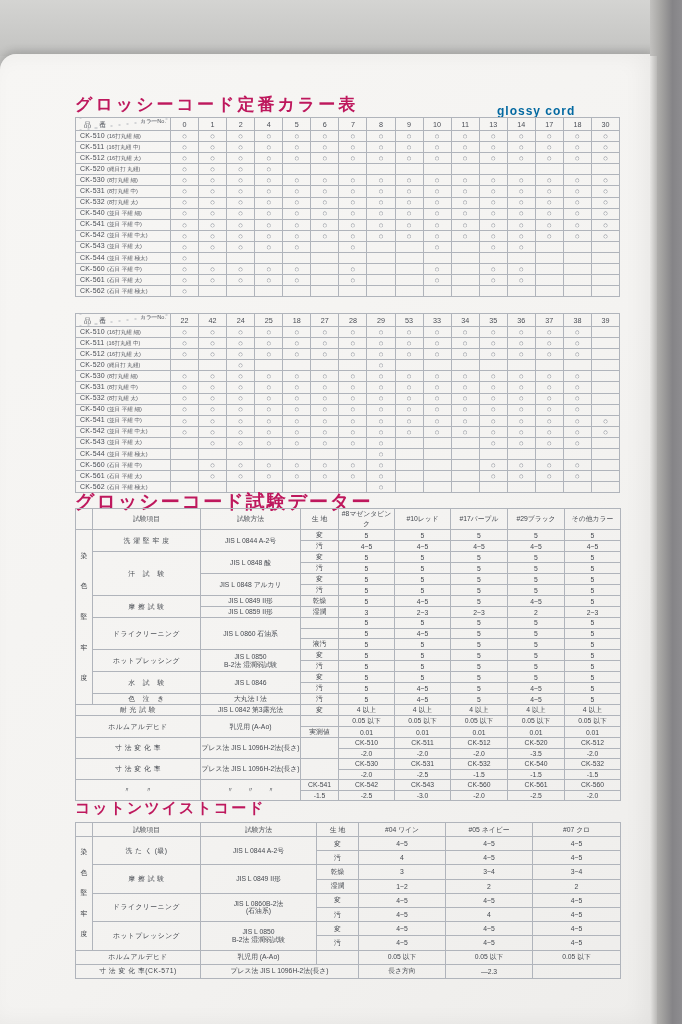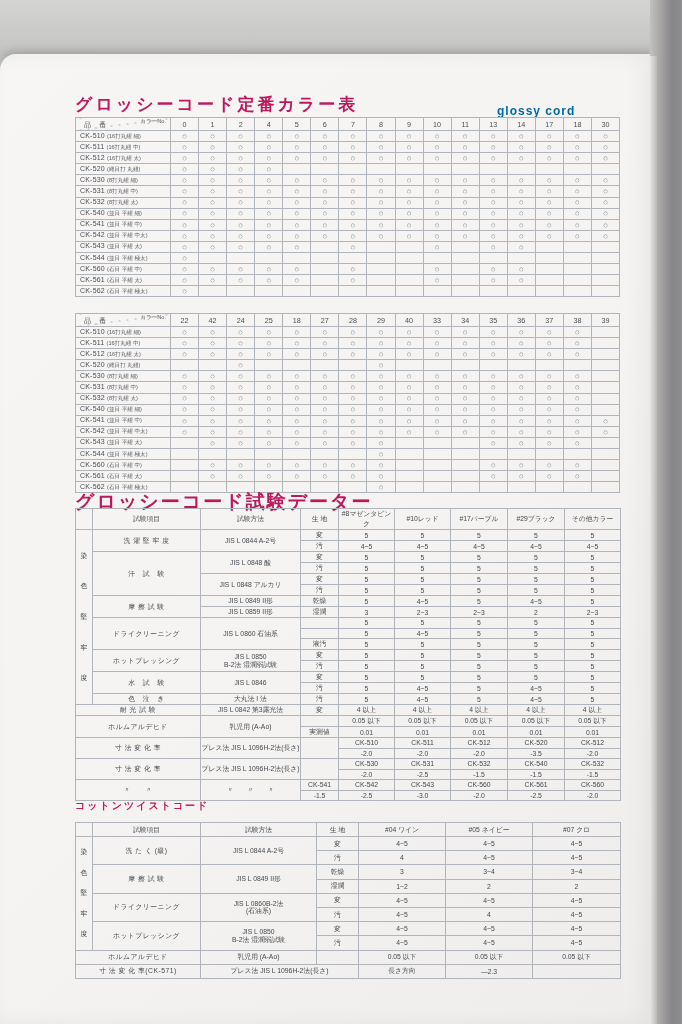--- a/index.html
+++ b/index.html
@@ -5,21 +5,21 @@
   *{margin:0;padding:0;box-sizing:border-box}
   html,body{width:682px;height:1024px;overflow:hidden}
   body{position:relative;background:#c7c7c5;font-family:"Liberation Sans","DejaVu Sans",sans-serif;color:#43474f}
   .top-band{position:absolute;left:0;top:0;width:682px;height:56px;background:linear-gradient(#d4d4d2,#c3c3c1)}
   .paper{position:absolute;left:0;top:54px;width:654px;height:970px;background:linear-gradient(135deg,#f7f6f4 0%,#f4f3f1 55%,#eeedeb 100%);border-top-left-radius:16px;box-shadow:0 -3px 8px rgba(0,0,0,.18),inset -10px 0 22px rgba(0,0,0,.05)}
   .edge{position:absolute;right:0;top:0;width:32px;height:1024px;background:linear-gradient(to right,#c2c1bf 0%,#a5a4a2 35%,#858487 70%,#8e8d90 100%)}
   .edge::before{content:"";position:absolute;left:0;top:56px;bottom:0;width:7px;background:linear-gradient(to right,#e6e5e3,#bab9b7)}
   .title{position:absolute;left:75px;width:545px;text-align:left;color:#be185d;font-weight:bold}
   #title1{top:93px;font-size:17px;letter-spacing:3px}
   #title2{top:489px;font-size:19px;letter-spacing:2px}
-  #title3{top:799px;font-size:10px;letter-spacing:2px}
+  #title3{top:799px;font-size:15px;letter-spacing:2px}
   #glossy-en{position:absolute;left:497px;top:104px;font-size:12px;letter-spacing:1px;color:#0369a1;font-weight:600}
   table{border-collapse:collapse;table-layout:fixed;position:absolute;left:75px;width:545px;border:1px solid #8d929a}
   td{border:1px solid #b0b4bb;text-align:center;vertical-align:middle;padding:0;overflow:hidden}
   
   #ct1{top:117px}#ct2{top:313px}
   .ct tr{height:11.1px}
   .ct tr.hd{height:13px}
   .ct td{font-size:7px;color:#4a4e56}
   .ct td.chead{font-size:7.2px}
   .ct td.label{text-align:left;padding-left:4px;white-space:nowrap}
@@ -379,21 +379,21 @@
           <span class="c-bot">品 番</span>
         </td>
         <td class="chead">22</td>
         <td class="chead">42</td>
         <td class="chead">24</td>
         <td class="chead">25</td>
         <td class="chead">18</td>
         <td class="chead">27</td>
         <td class="chead">28</td>
         <td class="chead">29</td>
-        <td class="chead">40</td>
+        <td class="chead">53</td>
         <td class="chead">33</td>
         <td class="chead">34</td>
         <td class="chead">35</td>
         <td class="chead">36</td>
         <td class="chead">37</td>
         <td class="chead">38</td>
         <td class="chead">39</td>
       </tr>
       <tr>
         <td class="label"><span class="code">CK-510 </span><span class="note">(16打丸紐 細)</span></td>

